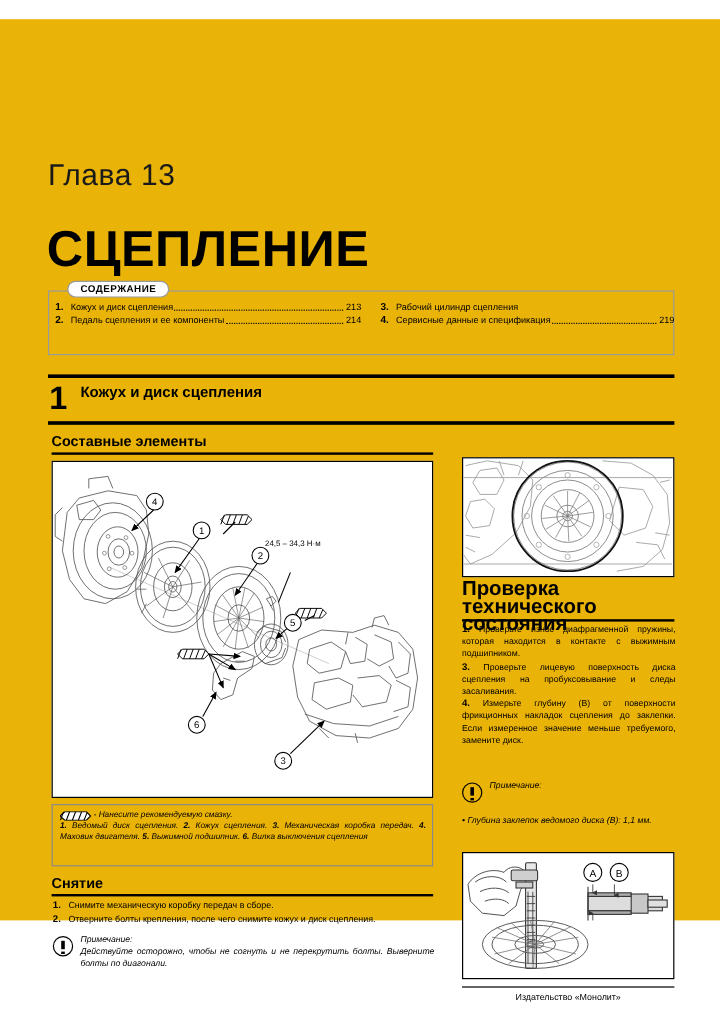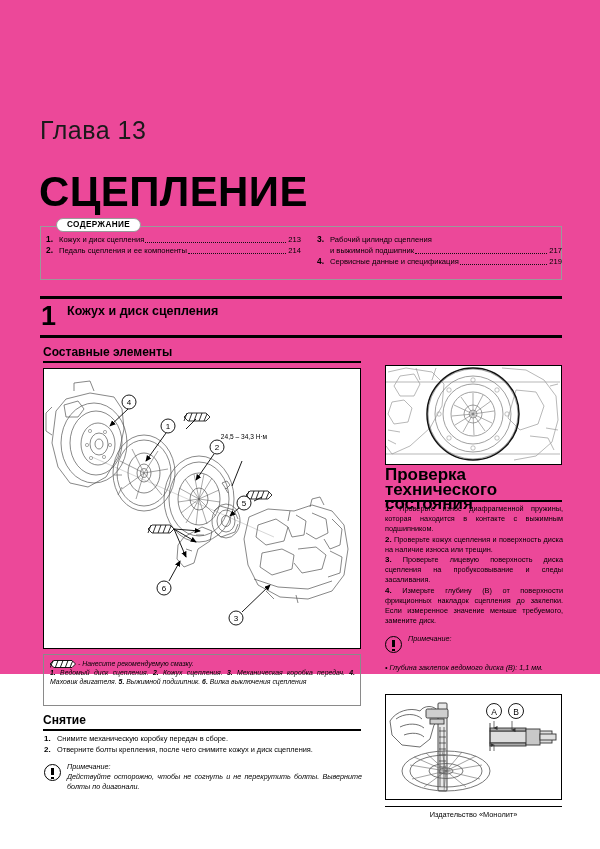--- a/index.html
+++ b/index.html
@@ -9,23 +9,23 @@
   }
   body {
     width: 600px; height: 849px;
     font-family: "Liberation Sans", sans-serif;
     color: #000;
     position: relative;
     overflow: hidden;
   }
   .page {
     position: absolute;
-    left: 0; top: 0;
-    width: 600px; height: 674px;
-    background: #ec4899;
+    left: 0; top: 16px;
+    width: 600px; height: 751px;
+    background: #eab308;
   }
 
   
   .chapter-label {
     position: absolute;
     left: 40px; top: 116px;
     font-size: 25px;
     font-weight: 400;
     letter-spacing: 0.5px;
     color: #1a1a1a;
@@ -304,25 +304,20 @@
         <span class="toc-num">2.</span>
         <span class="toc-text">Педаль сцепления и ее компоненты</span>
         <span class="toc-dots"></span>
         <span class="toc-page">214</span>
       </div>
     </div>
     <div class="toc-col right">
       <div class="toc-item noline">
         <span class="toc-num">3.</span>
         <span class="toc-text">Рабочий цилиндр сцепления</span>
-      </div>
-      <div class="toc-item cont">
-        <span class="toc-text">и выжимной подшипник</span>
-        <span class="toc-dots"></span>
-        <span class="toc-page">217</span>
       </div>
       <div class="toc-item">
         <span class="toc-num">4.</span>
         <span class="toc-text">Сервисные данные и спецификация</span>
         <span class="toc-dots"></span>
         <span class="toc-page">219</span>
       </div>
     </div>
   </div>
 
@@ -578,24 +573,20 @@
 
   <div class="right-head">Проверка технического состояния</div>
   <div class="right-rule"></div>
 
   <div class="right-steps">
     <div class="rs-item">
       <b>1.</b>
       <span>Проверьте износ диафрагменной пружины, которая находится в контакте с выжимным подшипником.</span>
     </div>
     <div class="rs-item">
-      <b>2.</b>
-      <span>Проверьте кожух сцепления и поверхность диска на наличие износа или трещин.</span>
-    </div>
-    <div class="rs-item">
       <b>3.</b>
       <span>Проверьте лицевую поверхность диска сцепления на пробуксовывание и следы засаливания.</span>
     </div>
     <div class="rs-item">
       <b>4.</b>
       <span>Измерьте глубину (В) от поверхности фрикционных накладок сцепления до заклепки. Если измеренное значение меньше требуемого, замените диск.</span>
     </div>
   </div>
 
   <div class="note" style="left:385px; top:634px; width:178px;">

